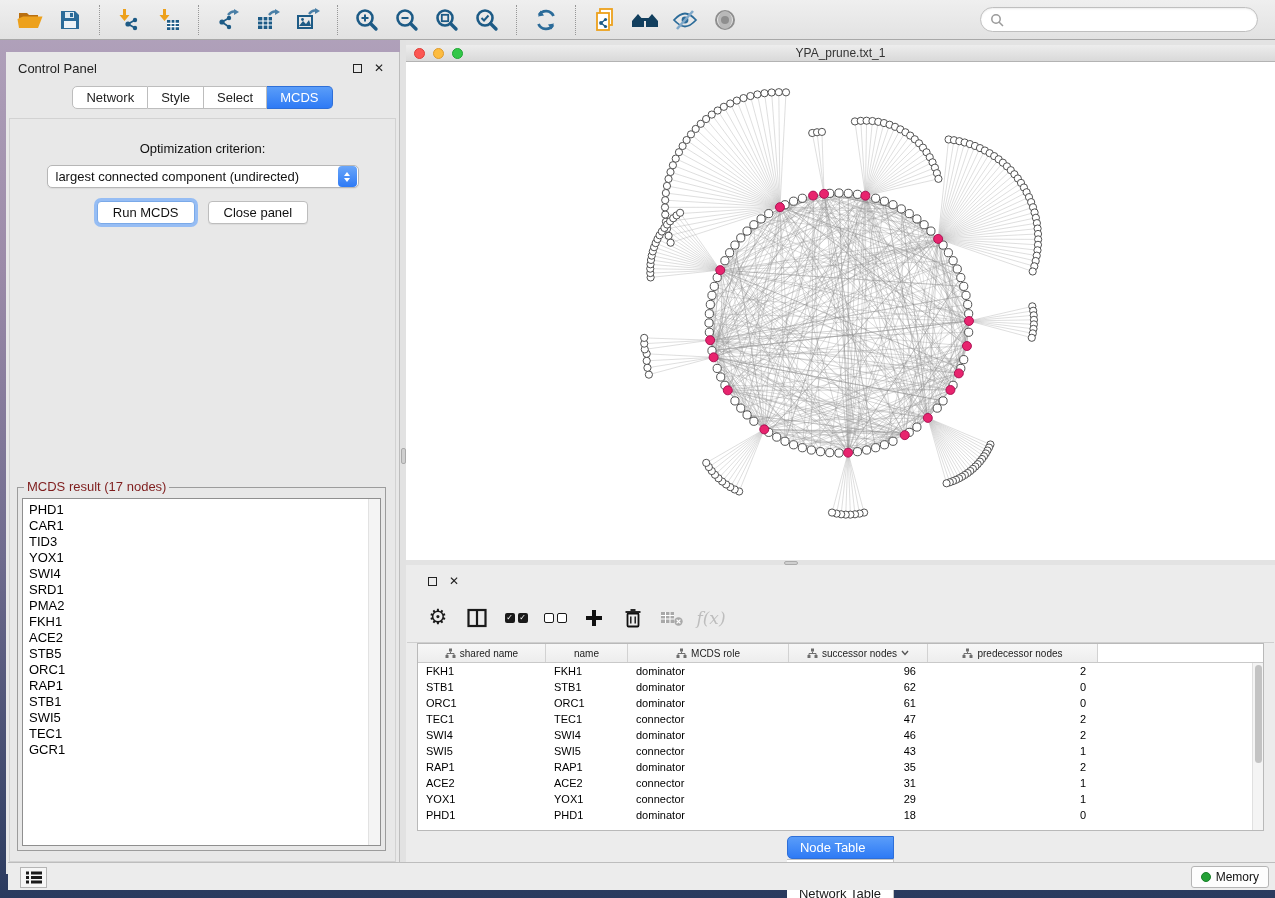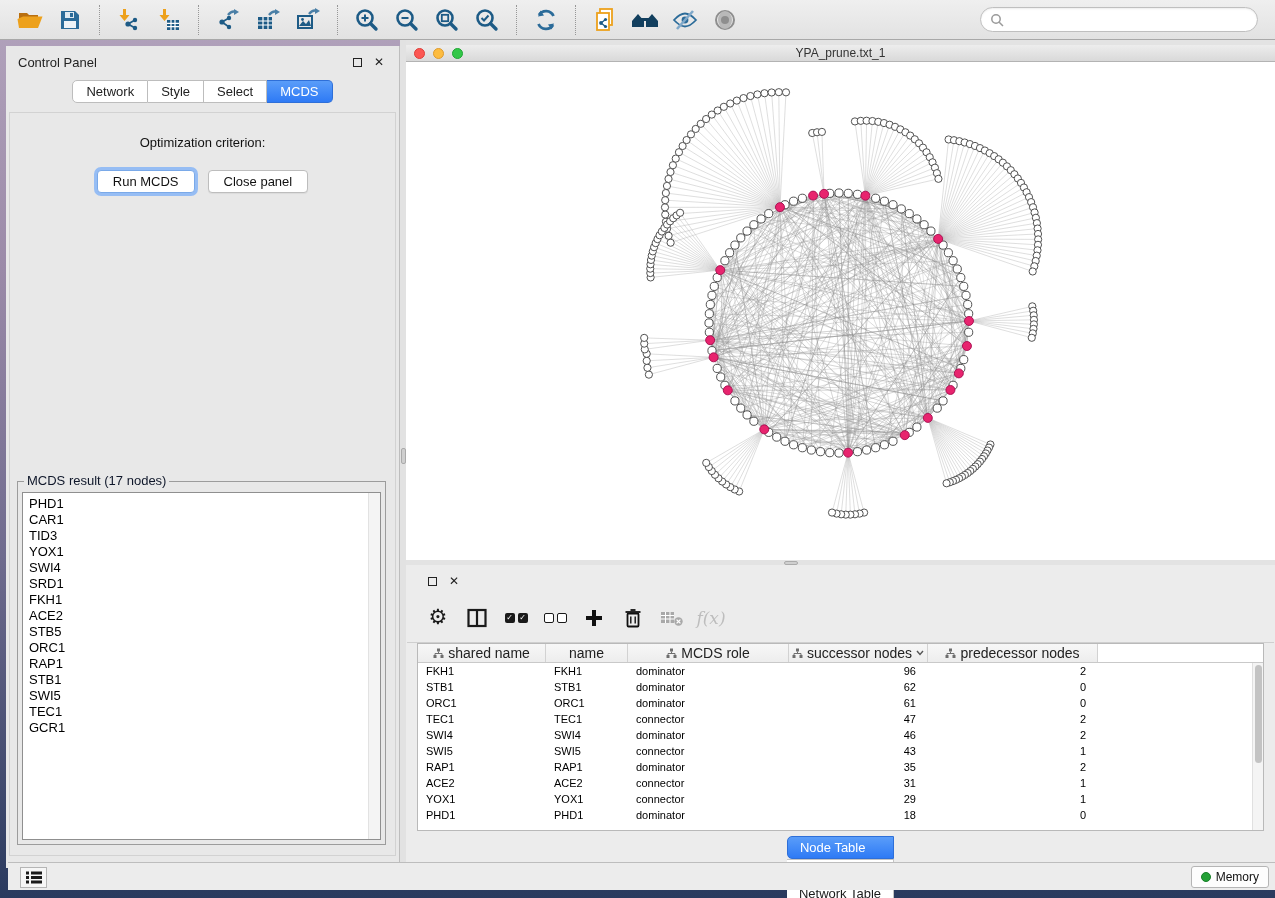--- a/index.html
+++ b/index.html
@@ -14,21 +14,21 @@
   .tbtn { width:40px; height:32px; display:flex; align-items:center; justify-content:center; cursor:default; }
   .tbtn svg { display:block; }
   .tsep { width:1px; height:30px; border-left:1px dotted #979797; margin:0 9px; }
   .search-field { position:absolute; right:17px; top:7px; width:278px; height:25px;
                   background:#fff; border:1px solid #bfbfbf; border-radius:13px;
                   box-shadow:inset 0 1px 2px rgba(0,0,0,.08); display:flex; align-items:center; padding:0 9px; }
   .search-field input { border:none; outline:none; flex:1; font-size:12px; background:transparent; }
 
   
   .main { position:absolute; left:0; top:40px; width:1275px; height:822px; }
-  .control-panel { position:absolute; left:6px; top:6px; width:394px; height:822px;
+  .control-panel { position:absolute; left:6px; top:12px; width:394px; height:822px;
                    background:#e8e8e8; border-right:1px solid #bdbdbd; }
   .vsplit { position:absolute; left:400px; top:0; width:6px; height:822px; background:#e2e2e2; }
   .vsplit .handle { position:absolute; left:0.5px; top:408px; width:5px; height:16px;
                     background:#cfcfcf; border:1px solid #aaa; border-radius:2px; }
   .right-col { position:absolute; left:406px; top:0; width:869px; height:822px; background:#e3e3e3; }
 
   
   .panel-hd { display:flex; align-items:center; height:28px; padding:4px 12px 0 12px; }
   .panel-hd .ttl { flex:1; font-size:13px; color:#222; }
   .winbtn { width:16px; height:16px; display:flex; align-items:center; justify-content:center;
@@ -48,28 +48,28 @@
   .opt-label { text-align:center; margin-top:22px; font-size:13px; color:#111; }
   .dropdown { width:312px; height:23px; margin:9px auto 0 auto; background:#fff;
               border:1px solid #b6b6b6; border-radius:5px; display:flex; align-items:center;
               box-shadow:0 1px 1px rgba(0,0,0,.06); }
   .dropdown .dval { flex:1; padding:0 8px; font-size:13px; color:#111; white-space:nowrap; }
   .dropdown .stepper { width:19px; height:21px; border-radius:4px; margin-right:1px;
                        background:linear-gradient(#6aa6f9,#2e7af5); display:flex; flex-direction:column;
                        align-items:center; justify-content:center; gap:2px; }
   .stepper .up { width:0; height:0; border-left:3.5px solid transparent; border-right:3.5px solid transparent; border-bottom:4px solid #fff; }
   .stepper .dn { width:0; height:0; border-left:3.5px solid transparent; border-right:3.5px solid transparent; border-top:4px solid #fff; }
-  .btn-row { display:flex; justify-content:center; gap:13px; margin-top:20px; }
+  .btn-row { display:flex; justify-content:center; gap:13px; margin-top:13px; }
   .mac-btn { background:#fff; border:1px solid #bdbdbd; border-radius:4px; padding:3px 15px;
              font-size:13px; color:#111; box-shadow:0 1px 1px rgba(0,0,0,.06); cursor:default; }
   .mac-btn.focus { box-shadow:0 0 0 3px rgba(106,166,250,.65); border-color:#7aa9e8; }
 
   .mcds-group { position:absolute; left:7px; right:9px; top:368px; bottom:10px;
                 border:1px solid #9c9c9c; }
-  .mcds-legend { position:absolute; top:-9px; left:6px; background:#e8e8e8; padding:0 3px; font-size:13px; color:#0f172a; }
+  .mcds-legend { position:absolute; top:-9px; left:6px; background:#e8e8e8; padding:0 3px; font-size:13px; color:#7f1d1d; }
   .mcds-list { position:absolute; left:4px; right:4px; top:10px; bottom:4px; background:#fff;
                border:1px solid #8f8f8f; overflow:hidden; }
   .mcds-list .inner { padding:3px 0 0 6px; }
   .mcds-item { font-size:13px; line-height:16px; color:#000; }
   .mcds-scroll { position:absolute; right:0; top:0; bottom:0; width:12px; background:#f4f4f4; border-left:1px solid #e2e2e2; }
 
   
   .net-window { position:absolute; left:0; top:5px; width:869px; height:515px; }
   .net-titlebar { height:17px; background:linear-gradient(#ededed,#d9d9d9); border-bottom:1px solid #b3b3b3;
                   position:relative; display:flex; align-items:center; justify-content:center; }
@@ -92,21 +92,21 @@
   .ttb { width:30px; height:30px; display:flex; align-items:center; justify-content:center; }
   .gear-glyph { font-family:"DejaVu Sans", sans-serif; font-size:21px; color:#1a1a1a; line-height:1; }
   .cbx-pair { display:flex; gap:3px; }
   .cbx { width:10px; height:10px; border-radius:2px; background:#1a1a1a; color:#fff; font-size:8px;
          display:flex; align-items:center; justify-content:center; font-family:"DejaVu Sans", sans-serif; }
   .cbx.empty { background:#fff; border:1.6px solid #1a1a1a; }
   .fx-glyph { font-family:"DejaVu Serif", serif; font-style:italic; font-size:17px; color:#bdbdbd; }
 
   .table-wrap { position:relative; margin:0 11px; height:188px; background:#fff; border:1px solid #b9b9b9; overflow:hidden; }
   .thead { display:flex; height:19px; border-bottom:1px solid #c9c9c9; background:linear-gradient(#f7f7f7,#ededed); }
-  .th { display:flex; align-items:center; justify-content:center; gap:4px; font-size:14px; color:#222;
+  .th { display:flex; align-items:center; justify-content:center; gap:4px; font-size:10px; color:#222;
         border-right:1px solid #d2d2d2; height:100%; }
   .th.filler { border-right:none; background:#fff; flex:1; }
   .tr { display:flex; height:16px; align-items:center; }
   .td { font-size:11px; color:#000; padding:0 8px; white-space:nowrap; overflow:hidden; }
   .td.r { text-align:right; padding-right:12px; }
   .tbl-scroll { position:absolute; right:0; top:19px; bottom:0; width:11px; background:#f4f4f4; border-left:1px solid #e0e0e0; }
   .tbl-thumb { position:absolute; left:1.5px; top:2px; width:7px; height:98px; background:#c3c3c3; border-radius:4px; }
 
   .table-tabs { display:flex; justify-content:center; margin-top:5px; }
   .seg2 { display:flex;flex-direction:column; }
@@ -278,34 +278,42 @@
       <div class="winbtn close-glyph">✕</div>
     </div>
     <div class="seg" id="cp-tabs">
         <div class="seg-btn">Network</div>
         <div class="seg-btn">Style</div>
         <div class="seg-btn">Select</div>
         <div class="seg-btn active">MCDS</div>
       </div>
     <div class="tab-content">
       <div class="opt-label">Optimization criterion:</div>
+      <div class="dropdown">
+        <div class="dval">largest connected component (undirected)</div>
+        <div class="stepper">
+            <div class="up"></div>
+            <div class="dn"></div>
+          </div>
+      </div>
       <div class="btn-row">
         <button class="mac-btn focus">Run MCDS</button>
         <button class="mac-btn">Close panel</button>
       </div>
       <div class="mcds-group">
         <div class="mcds-legend">MCDS result (17 nodes)</div>
         <div class="mcds-list">
           <div class="inner" id="mcds-items">
               <div class="mcds-item">PHD1</div>
               <div class="mcds-item">CAR1</div>
               <div class="mcds-item">TID3</div>
               <div class="mcds-item">YOX1</div>
               <div class="mcds-item">SWI4</div>
               <div class="mcds-item">SRD1</div>
+              <div class="mcds-item">PMA2</div>
               <div class="mcds-item">FKH1</div>
               <div class="mcds-item">ACE2</div>
               <div class="mcds-item">STB5</div>
               <div class="mcds-item">ORC1</div>
               <div class="mcds-item">RAP1</div>
               <div class="mcds-item">STB1</div>
               <div class="mcds-item">SWI5</div>
               <div class="mcds-item">TEC1</div>
               <div class="mcds-item">GCR1</div>
             </div>

